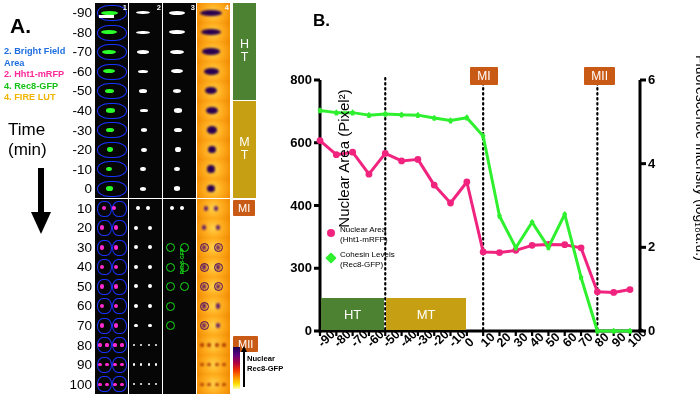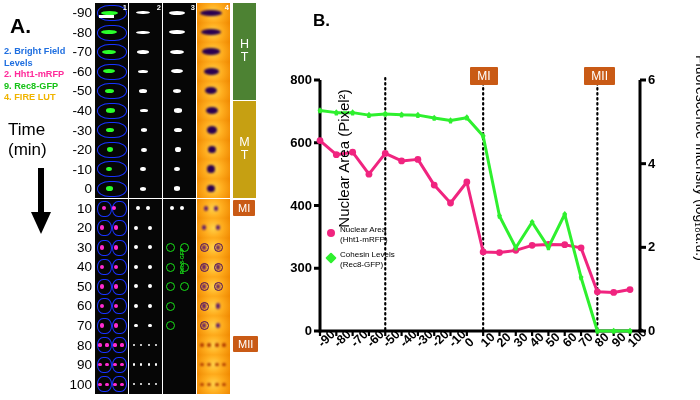--- a/index.html
+++ b/index.html
@@ -97,23 +97,23 @@
 <body>
 
 <div class="root">
 
   <div id="panelA">
 
     <div id="panelA-label">A.</div>
 
     <div id="legendA">
       <div class="lg1">2. Bright Field</div>
-      <div class="lg1">Levels</div>
+      <div class="lg1">Area</div>
       <div class="lg2">2. Hht1-mRFP</div>
-      <div class="lg3">9. Rec8-GFP</div>
+      <div class="lg3">4. Rec8-GFP</div>
       <div class="lg4">4. FIRE LUT</div>
     </div>
 
     <div id="time-label">
       <div>Time</div>
       <div>(min)</div>
     </div>
 
     <div id="time-arrow">
       <div class="shaft"></div>
@@ -520,20 +520,29 @@
           <div>T</div>
         </div>
         <div class="phbar ph-mt" style="top: 97.75px; height: 96.75px;">
           <div>M</div>
           <div>T</div>
         </div>
         <div class="mbox" style="top: 196.5px;">MI</div>
         <div class="mbox" style="top: 333.35px;">MII</div>
       </div>
 
+    <div id="cbar">
+      <div class="bar"></div>
+      <div class="vhead"></div>
+      <div class="varrow"></div>
+      <div class="ctxt">
+        <div>Nuclear</div>
+        <div>Rec8-GFP</div>
+      </div>
+    </div>
   </div>
 
   <div id="panelB">
     <div id="panelB-label">B.</div>
 
     <div id="plot">
       <svg id="chart-svg" width="400" height="400">
           <line x1="20" y1="331" x2="340" y2="331" stroke="#000" stroke-width="3"></line>
           <line x1="20" y1="332.5" x2="20" y2="80" stroke="#000" stroke-width="3"></line>
           <line x1="340" y1="332.5" x2="340" y2="80" stroke="#000" stroke-width="3"></line>
@@ -638,20 +647,22 @@
       <div class="xtick" style="left: 178.158px; top: 340px;">10</div>
       <div class="xtick" style="left: 194.474px; top: 340px;">20</div>
       <div class="xtick" style="left: 210.789px; top: 340px;">30</div>
       <div class="xtick" style="left: 227.105px; top: 340px;">40</div>
       <div class="xtick" style="left: 243.421px; top: 340px;">50</div>
       <div class="xtick" style="left: 259.737px; top: 340px;">60</div>
       <div class="xtick" style="left: 276.053px; top: 340px;">70</div>
       <div class="xtick" style="left: 292.368px; top: 340px;">80</div>
       <div class="xtick" style="left: 308.684px; top: 340px;">90</div>
       <div class="xtick" style="left: 325px; top: 340px;">100</div>
+      <div class="phase-bar pb-ht" style="left: 21px; width: 63.2632px; top: 298px; height: 32px;">HT</div>
+      <div class="phase-bar pb-mt" style="left: 86.2632px; width: 79.5789px; top: 298px; height: 32px;">MT</div>
       <div class="mbox-b" style="left: 170.158px; top: 67px;">MI</div>
       <div class="mbox-b" style="left: 284.368px; top: 67px;">MII</div>
       <div class="legend-mk" style="left: 27px; top: 229px; width: 8px; height: 8px; background: rgb(240, 36, 127); border-radius: 50%;"></div>
       <div class="legend-b" style="left: 40px; top: 225px;">
         <div>Nuclear Area</div>
         <div>(Hht1-mRFP)</div>
       </div>
       <div class="legend-mk" style="left: 27px; top: 254px; width: 8px; height: 8px; background: rgb(46, 240, 46); border-radius: 1px; transform: rotate(45deg);"></div>
       <div class="legend-b" style="left: 40px; top: 250px;">
         <div>Cohesin Levels</div>

